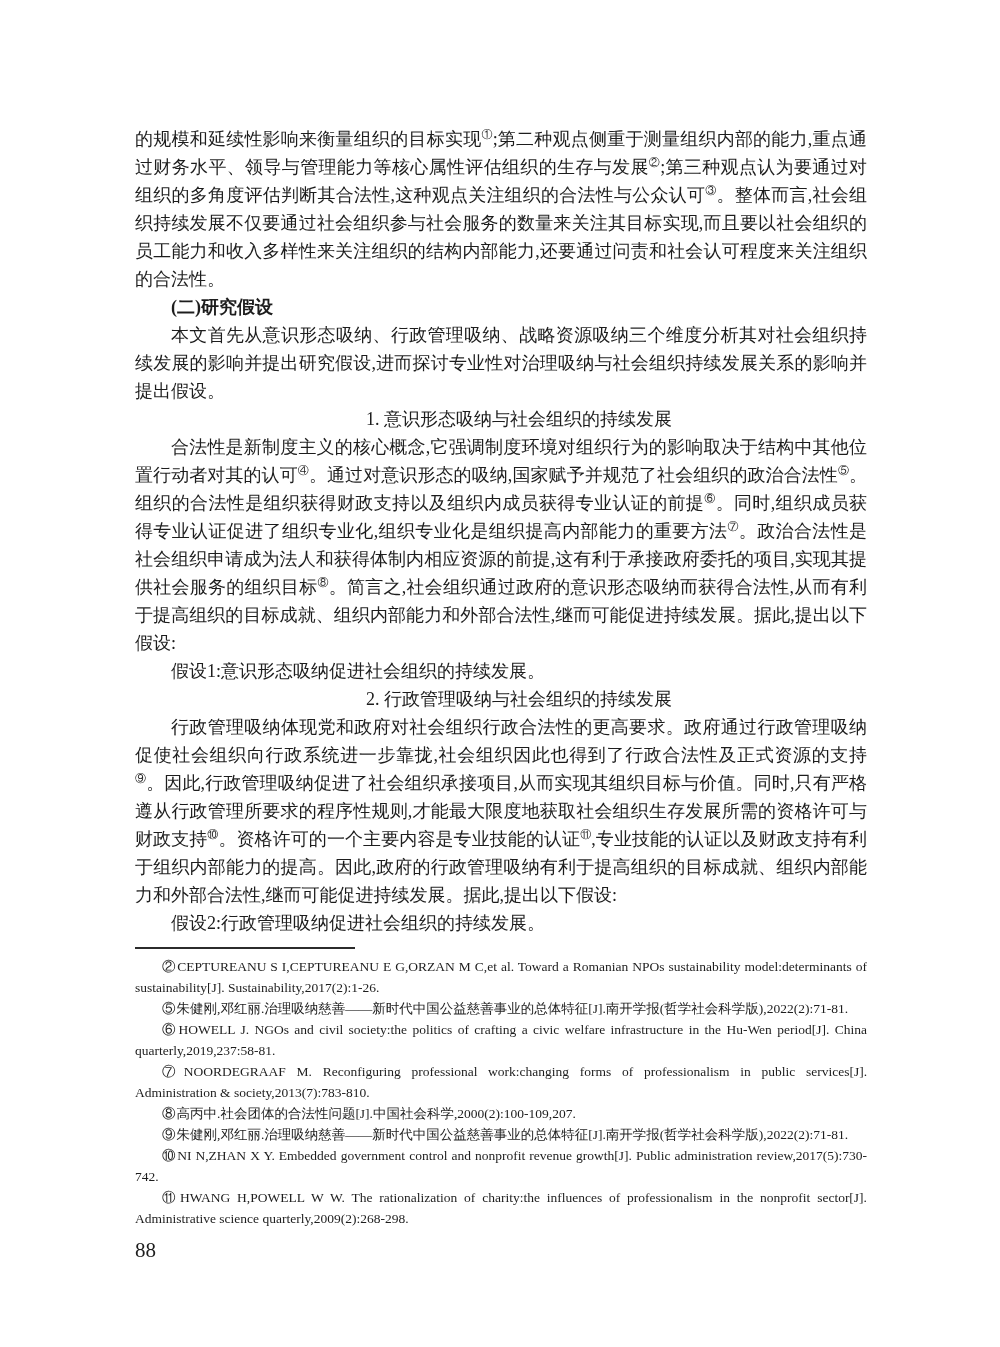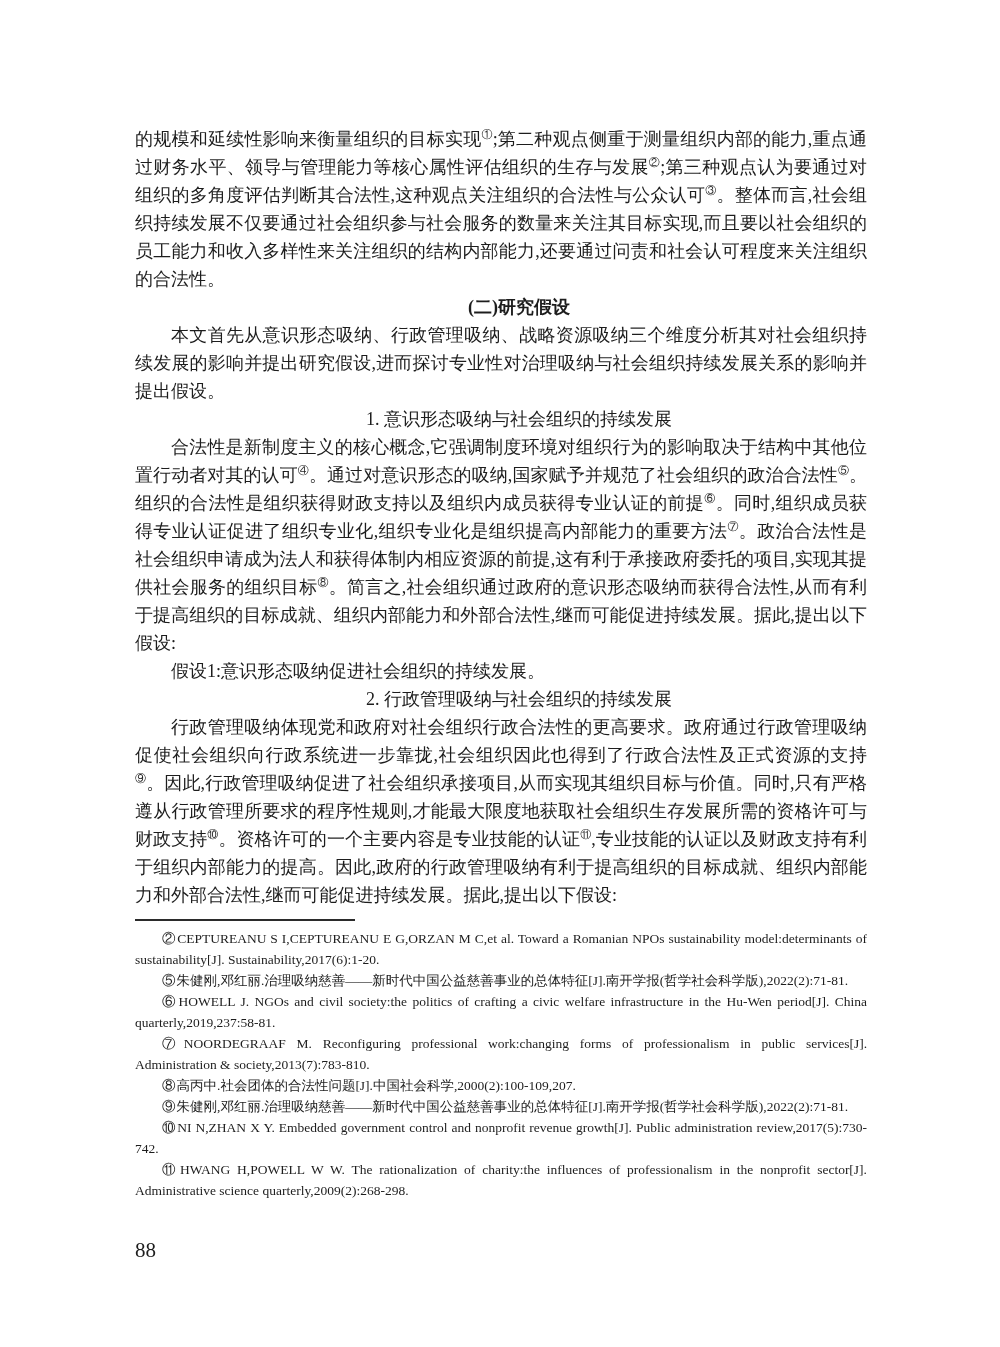--- a/index.html
+++ b/index.html
@@ -25,21 +25,21 @@
     font-size: 18px;
     line-height: 28px;
     text-align: justify;
     text-indent: 2em;
   }
   .article p.continuation {
     text-indent: 0;
   }
   .article p.section-heading {
     font-weight: bold;
-    text-align: center;
+    text-align: left;
   }
   .article p.subheading {
     text-align: center;
   }
   .article p.hypothesis {
     text-align: left;
   }
   .article sup {
     font-size: 11px;
     line-height: 0;
@@ -76,26 +76,27 @@
 
   <div class="article">
     <p class="continuation">的规模和延续性影响来衡量组织的目标实现<sup>①</sup>;第二种观点侧重于测量组织内部的能力,重点通过财务水平、领导与管理能力等核心属性评估组织的生存与发展<sup>②</sup>;第三种观点认为要通过对组织的多角度评估判断其合法性,这种观点关注组织的合法性与公众认可<sup>③</sup>。整体而言,社会组织持续发展不仅要通过社会组织参与社会服务的数量来关注其目标实现,而且要以社会组织的员工能力和收入多样性来关注组织的结构内部能力,还要通过问责和社会认可程度来关注组织的合法性。</p>
     <p class="section-heading">(二)研究假设</p>
     <p>本文首先从意识形态吸纳、行政管理吸纳、战略资源吸纳三个维度分析其对社会组织持续发展的影响并提出研究假设,进而探讨专业性对治理吸纳与社会组织持续发展关系的影响并提出假设。</p>
     <p class="subheading">1. 意识形态吸纳与社会组织的持续发展</p>
     <p>合法性是新制度主义的核心概念,它强调制度环境对组织行为的影响取决于结构中其他位置行动者对其的认可<sup>④</sup>。通过对意识形态的吸纳,国家赋予并规范了社会组织的政治合法性<sup>⑤</sup>。组织的合法性是组织获得财政支持以及组织内成员获得专业认证的前提<sup>⑥</sup>。同时,组织成员获得专业认证促进了组织专业化,组织专业化是组织提高内部能力的重要方法<sup>⑦</sup>。政治合法性是社会组织申请成为法人和获得体制内相应资源的前提,这有利于承接政府委托的项目,实现其提供社会服务的组织目标<sup>⑧</sup>。简言之,社会组织通过政府的意识形态吸纳而获得合法性,从而有利于提高组织的目标成就、组织内部能力和外部合法性,继而可能促进持续发展。据此,提出以下假设:</p>
     <p class="hypothesis">假设1:意识形态吸纳促进社会组织的持续发展。</p>
     <p class="subheading">2. 行政管理吸纳与社会组织的持续发展</p>
     <p>行政管理吸纳体现党和政府对社会组织行政合法性的更高要求。政府通过行政管理吸纳促使社会组织向行政系统进一步靠拢,社会组织因此也得到了行政合法性及正式资源的支持<sup>⑨</sup>。因此,行政管理吸纳促进了社会组织承接项目,从而实现其组织目标与价值。同时,只有严格遵从行政管理所要求的程序性规则,才能最大限度地获取社会组织生存发展所需的资格许可与财政支持<sup>⑩</sup>。资格许可的一个主要内容是专业技能的认证<sup>⑪</sup>,专业技能的认证以及财政支持有利于组织内部能力的提高。因此,政府的行政管理吸纳有利于提高组织的目标成就、组织内部能力和外部合法性,继而可能促进持续发展。据此,提出以下假设:</p>
+    <p class="hypothesis">假设2:行政管理吸纳促进社会组织的持续发展。</p>
   </div>
 
   <div class="footnote-rule"></div>
 
   <div class="footnotes">
-    <p><span class="fn-marker">②</span><span>CEPTUREANU S I,CEPTUREANU E G,ORZAN M C,et al. Toward a Romanian NPOs sustainability model:determinants of sustainability[J]. Sustainability,2017(6):1-20.</span></p>
+    <p><span class="fn-marker">②</span><span>CEPTUREANU S I,CEPTUREANU E G,ORZAN M C,et al. Toward a Romanian NPOs sustainability model:determinants of sustainability[J]. Sustainability,2017(2):1-26.</span></p>
     <p><span class="fn-marker">⑤</span><span>朱健刚,邓红丽.治理吸纳慈善——新时代中国公益慈善事业的总体特征[J].南开学报(哲学社会科学版),2022(2):71-81.</span></p>
     <p><span class="fn-marker">⑥</span><span>HOWELL J. NGOs and civil society:the politics of crafting a civic welfare infrastructure in the Hu-Wen period[J]. China quarterly,2019,237:58-81.</span></p>
     <p><span class="fn-marker">⑦</span><span>NOORDEGRAAF M. Reconfiguring professional work:changing forms of professionalism in public services[J]. Administration &amp; society,2013(7):783-810.</span></p>
     <p><span class="fn-marker">⑧</span><span>高丙中.社会团体的合法性问题[J].中国社会科学,2000(2):100-109,207.</span></p>
     <p><span class="fn-marker">⑨</span><span>朱健刚,邓红丽.治理吸纳慈善——新时代中国公益慈善事业的总体特征[J].南开学报(哲学社会科学版),2022(2):71-81.</span></p>
     <p><span class="fn-marker">⑩</span><span>NI N,ZHAN X Y. Embedded government control and nonprofit revenue growth[J]. Public administration review,2017(5):730-742.</span></p>
     <p><span class="fn-marker">⑪</span><span>HWANG H,POWELL W W. The rationalization of charity:the influences of professionalism in the nonprofit sector[J]. Administrative science quarterly,2009(2):268-298.</span></p>
   </div>
 
   <div class="page-number">88</div>

